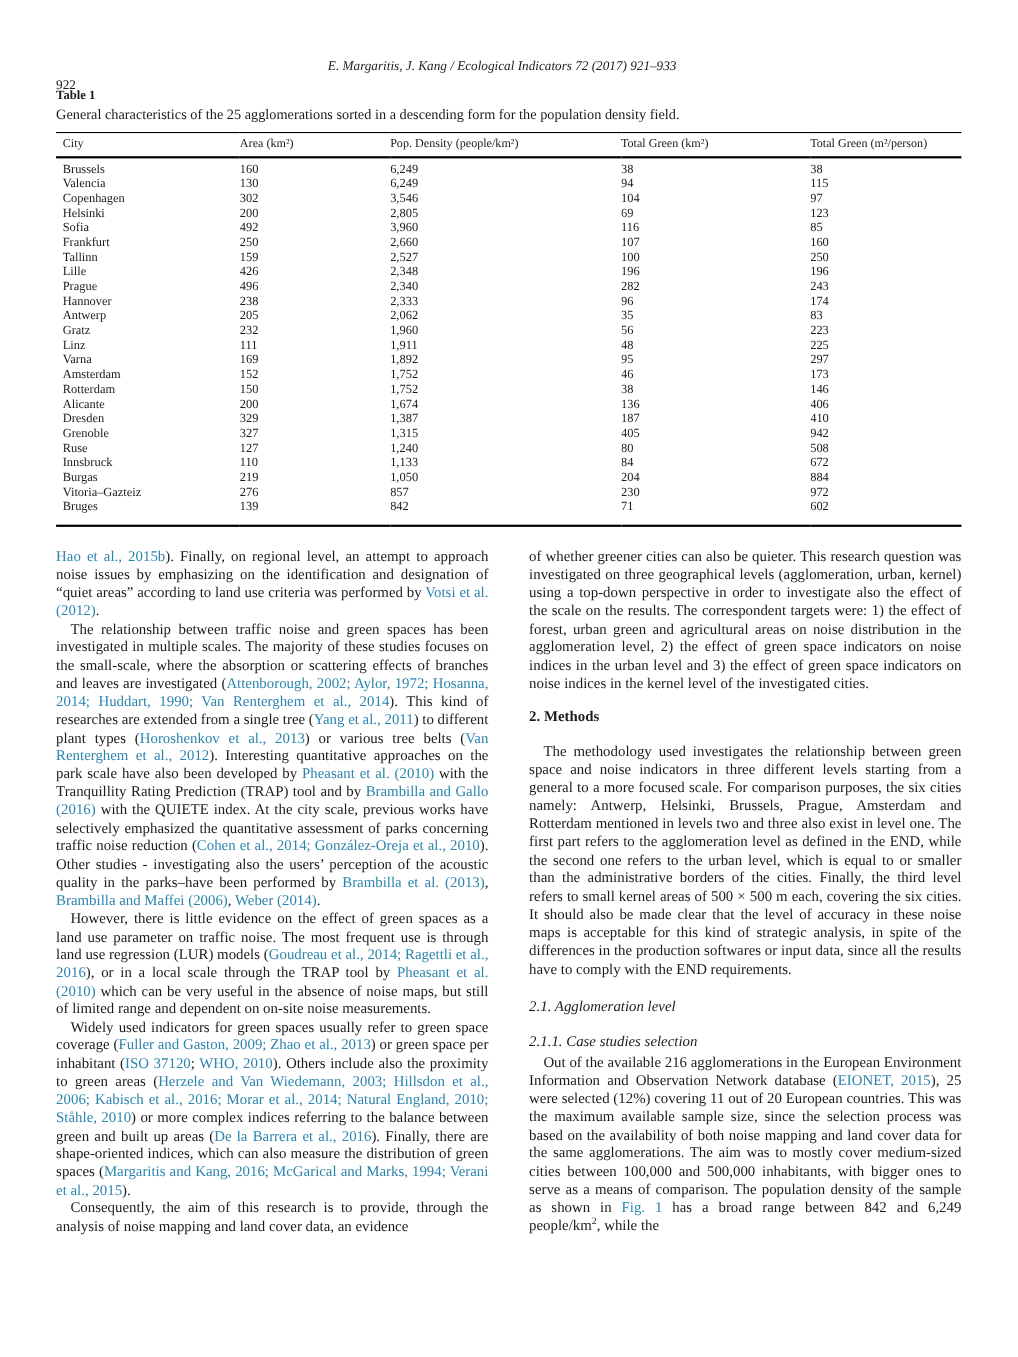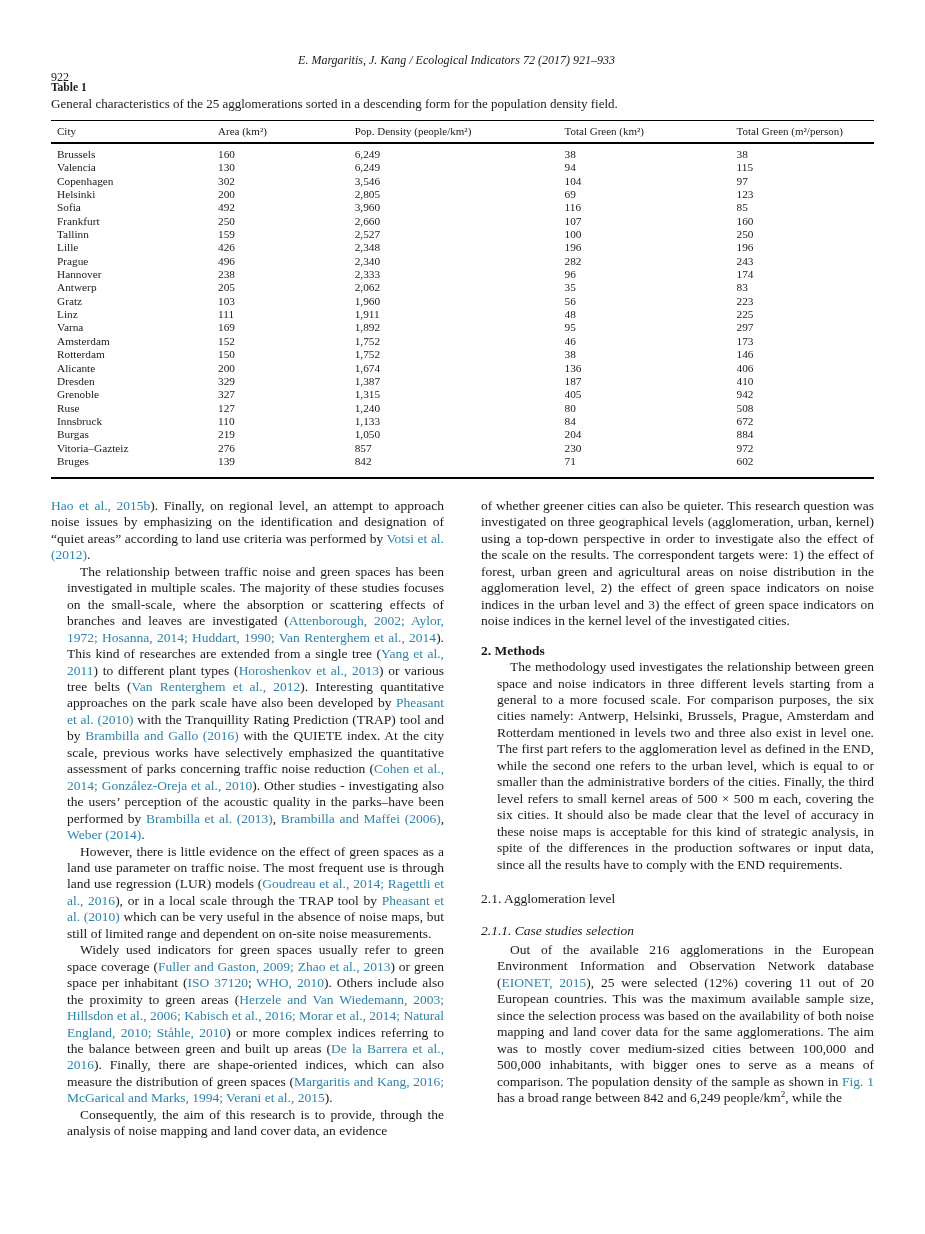--- a/index.html
+++ b/index.html
@@ -38,24 +38,24 @@
   table.data tbody tr:first-child td{padding-top:4px;}
   table.data tbody tr:last-child td{padding-bottom:9px;}
   col.c1{width:20.3%;} col.c2{width:16.6%;} col.c3{width:25.5%;}
   col.c4{width:20.9%;} col.c5{width:16.7%;}
   .columns{
     position:absolute;top:498px;left:51px;width:823px;
     display:flex;gap:37px;
   }
   .col{width:401px;font-size:13.5px;line-height:16.45px;text-align:justify;}
   p.para{margin:0;}
-  p.para.indent{text-indent:13px;margin-left:16px;}
+  p.para.indent{text-indent:13px;}
   .link{color:var(--link);cursor:pointer;}
-  .h-bold{font-weight:bold;margin:13px 0 0 0;}
-  .h-italic{margin:18px 0 16px 0;}
+  .h-bold{font-weight:bold;margin:13px 0 16px 0;}
+  .h-italic{font-style:italic;margin:18px 0 16px 0;}
   .h-italic2{font-style:italic;margin:0 0 2px 0;}
   sup{font-size:9px;line-height:0;}
 </style>
 </head>
 <body>
 
 <div class="page-header">
   <span class="page-number">922</span>
   <span class="running-head">E. Margaritis, J. Kang / Ecological Indicators 72 (2017) 921–933</span>
 </div>
@@ -153,21 +153,21 @@
         </tr>
         <tr>
           <td>Antwerp</td>
           <td>205</td>
           <td>2,062</td>
           <td>35</td>
           <td>83</td>
         </tr>
         <tr>
           <td>Gratz</td>
-          <td>103</td>
+          <td>232</td>
           <td>1,960</td>
           <td>56</td>
           <td>223</td>
         </tr>
         <tr>
           <td>Linz</td>
           <td>111</td>
           <td>1,911</td>
           <td>48</td>
           <td>225</td>

